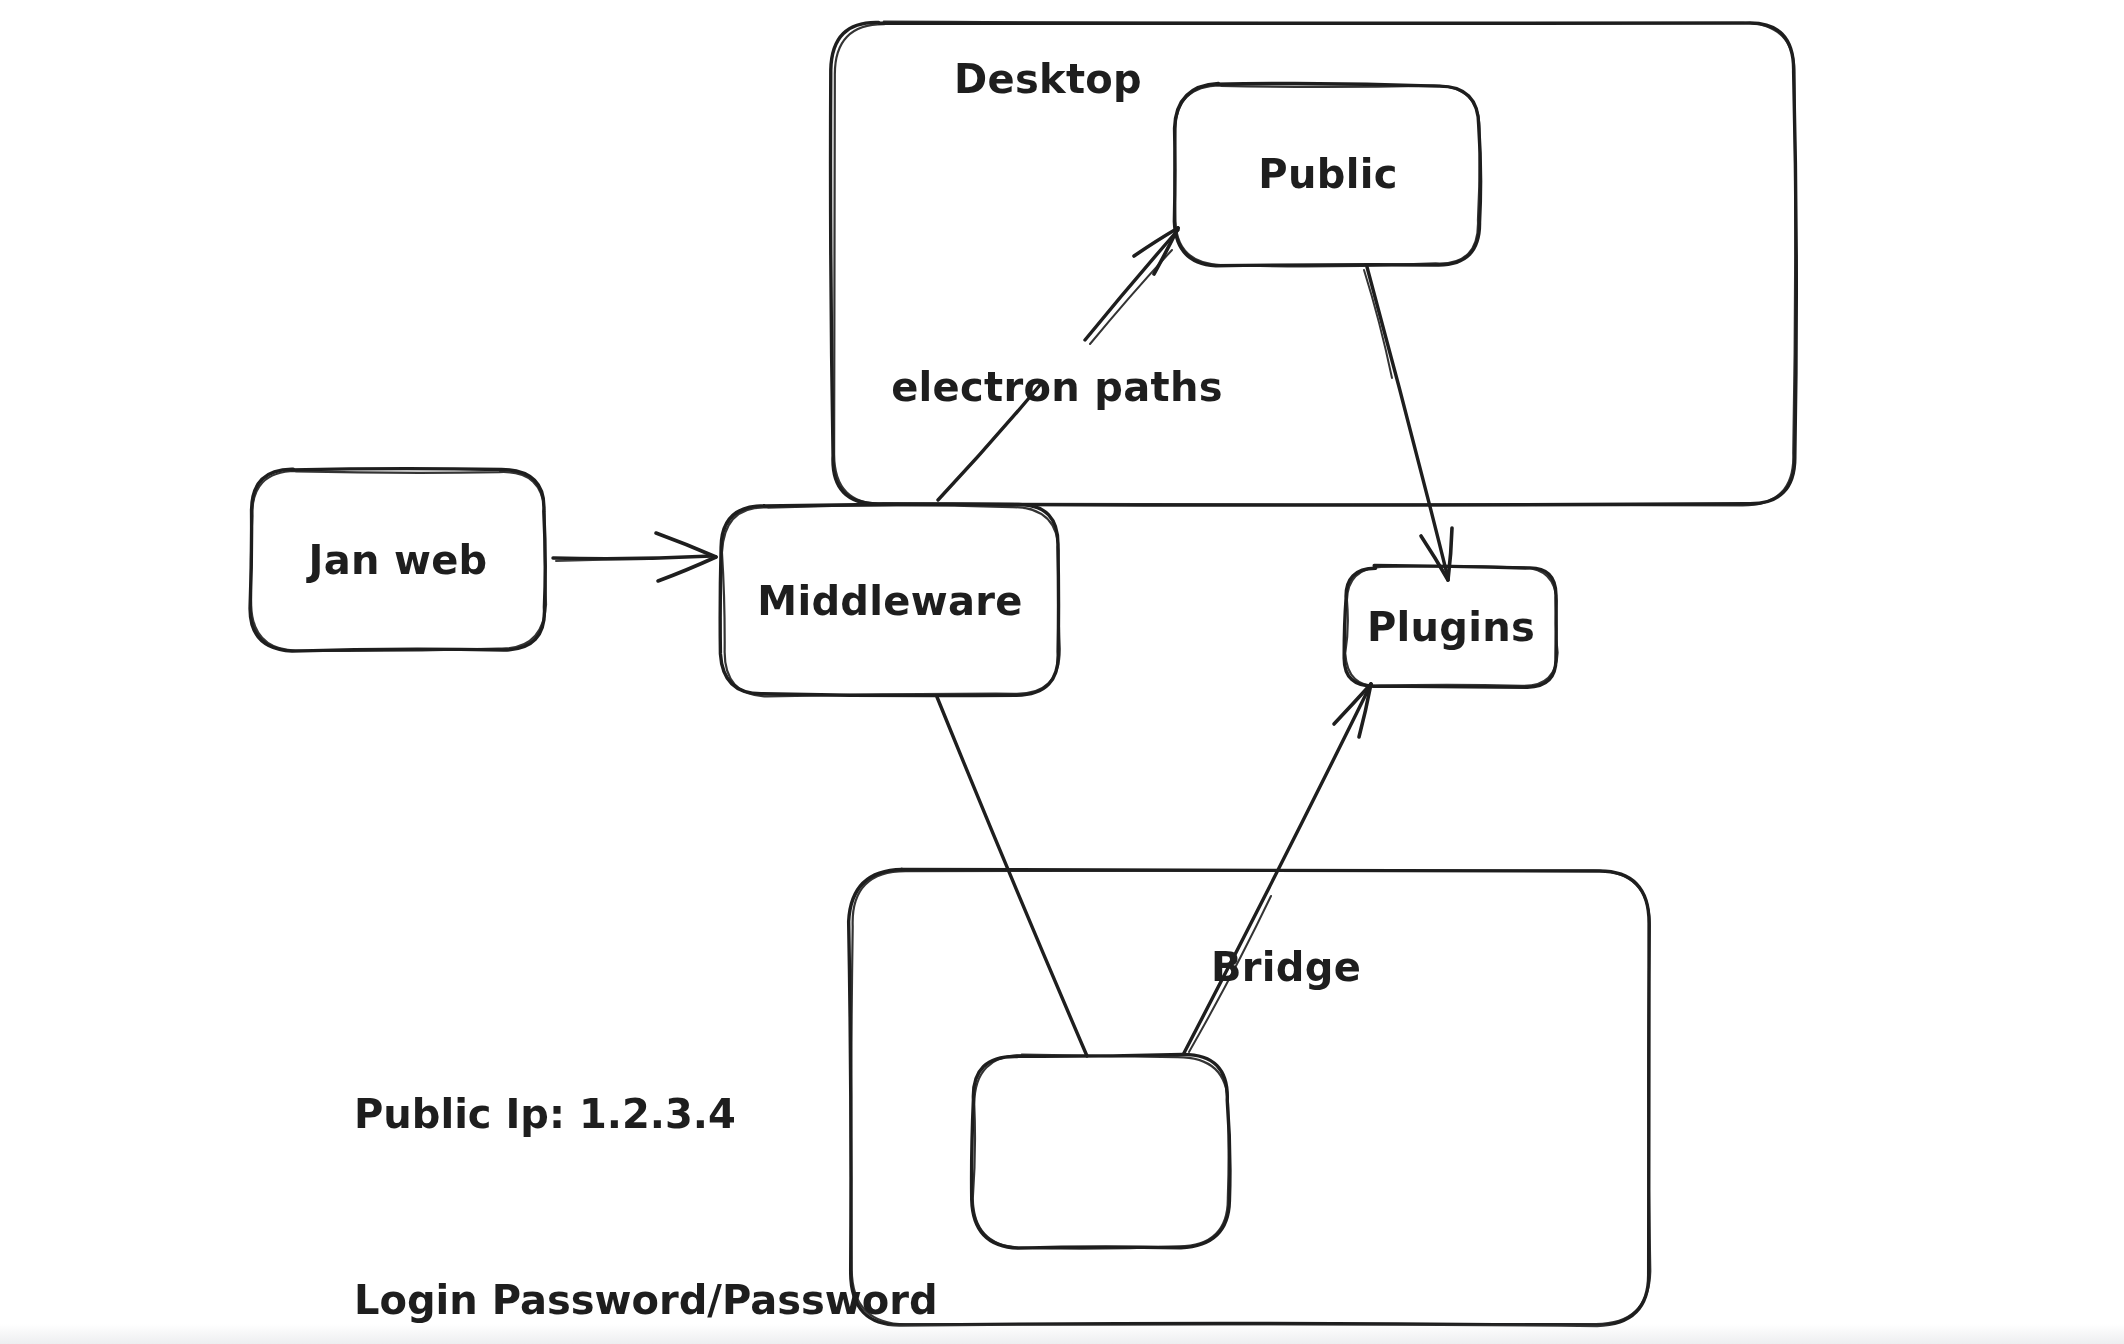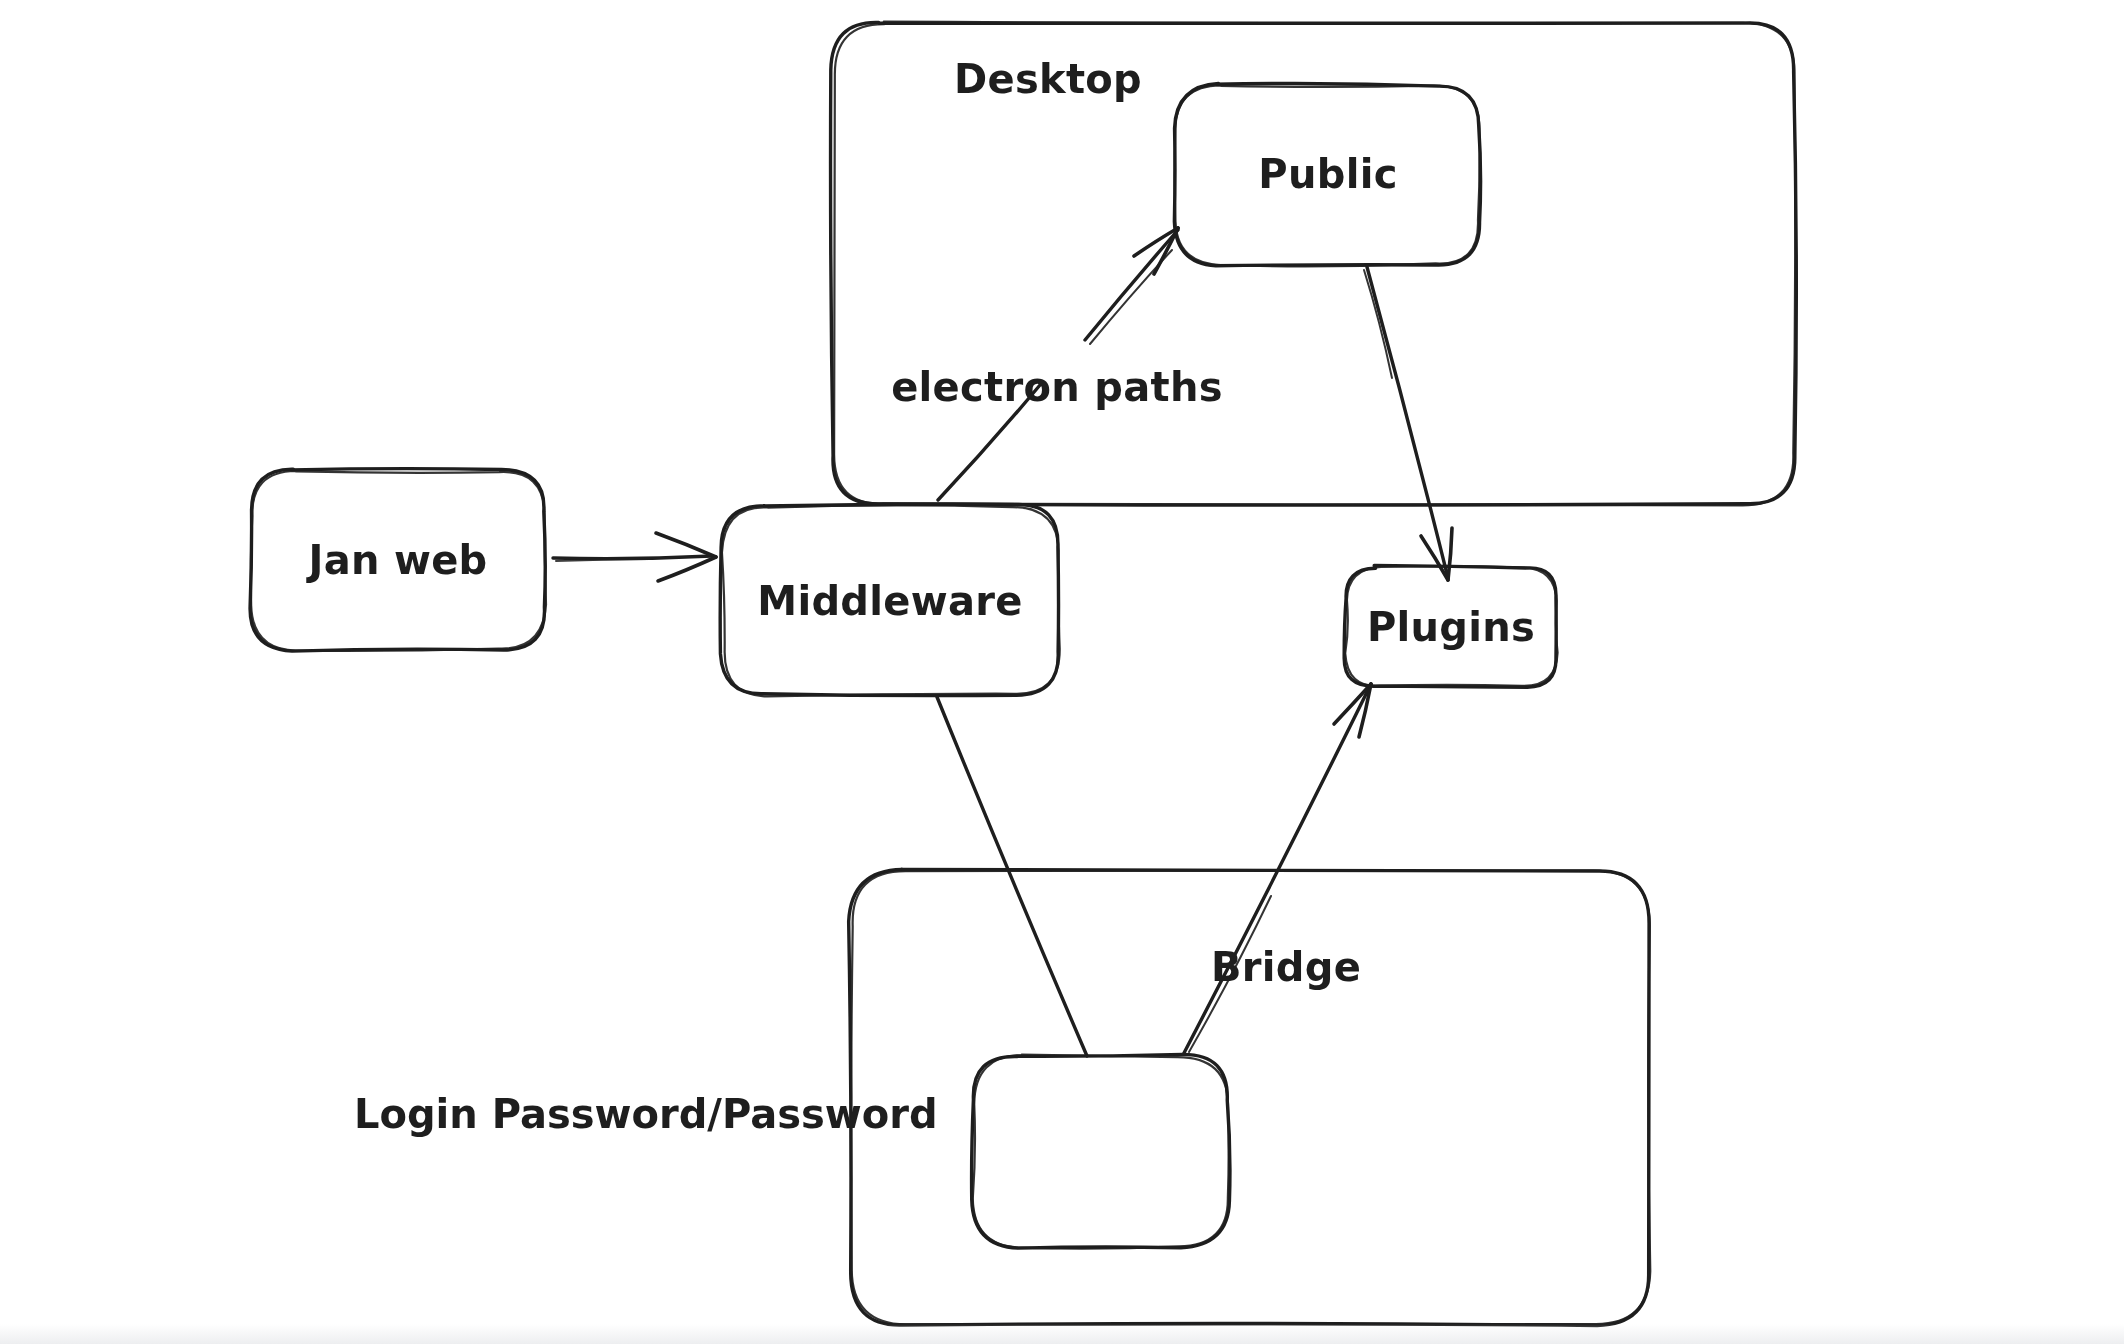--- a/index.html
+++ b/index.html
@@ -90,17 +90,18 @@
   <div class="lbl" style="left:1048px;top:79px">Desktop</div>
   <div class="lbl" style="left:1328px;top:174px">Public</div>
   <div class="lbl" style="left:398px;top:560px">Jan web</div>
   <div class="lbl" style="left:890px;top:601px">Middleware</div>
   <div class="lbl" style="left:1451px;top:627px">Plugins</div>
   <div class="lbl" style="left:1286px;top:967px">Bridge</div>
 
   <div class="lbl" style="left:1057px;top:387px">electron paths</div>
 
   <div class="note">
+    <div>Public Ip: 1.2.3.4</div>
     <div>Login Password/Password</div>
   </div>
 
   <div class="bottom-fade"></div>
 </div>
 
 </body></html>

